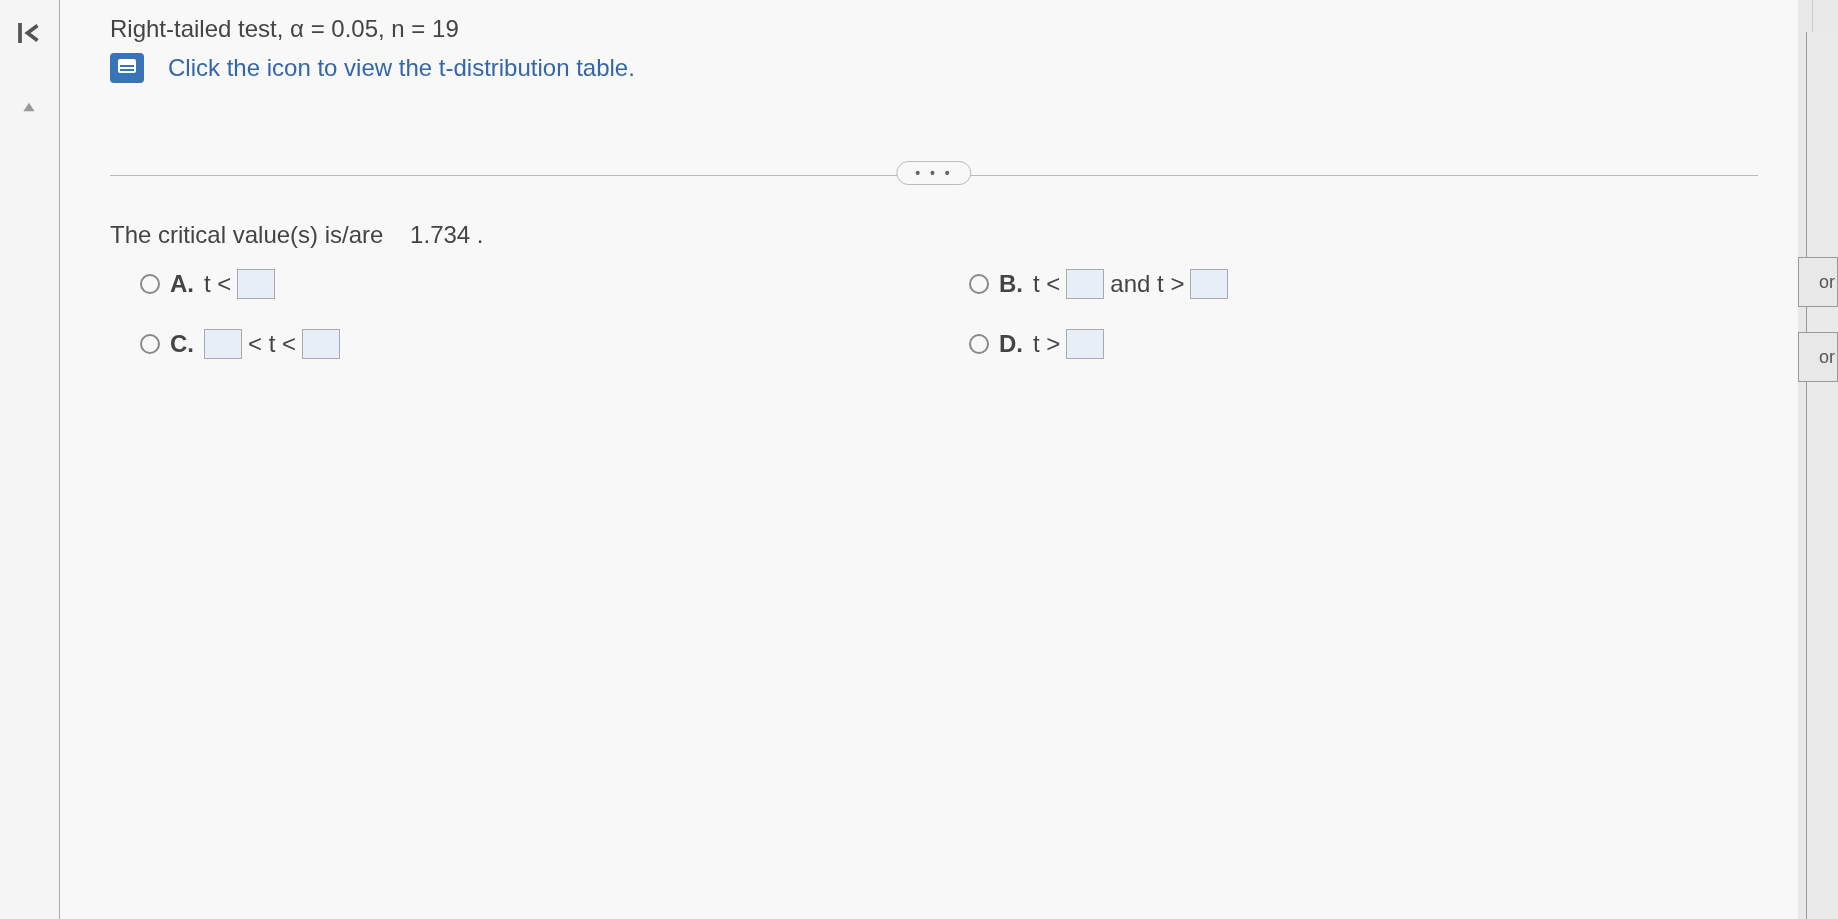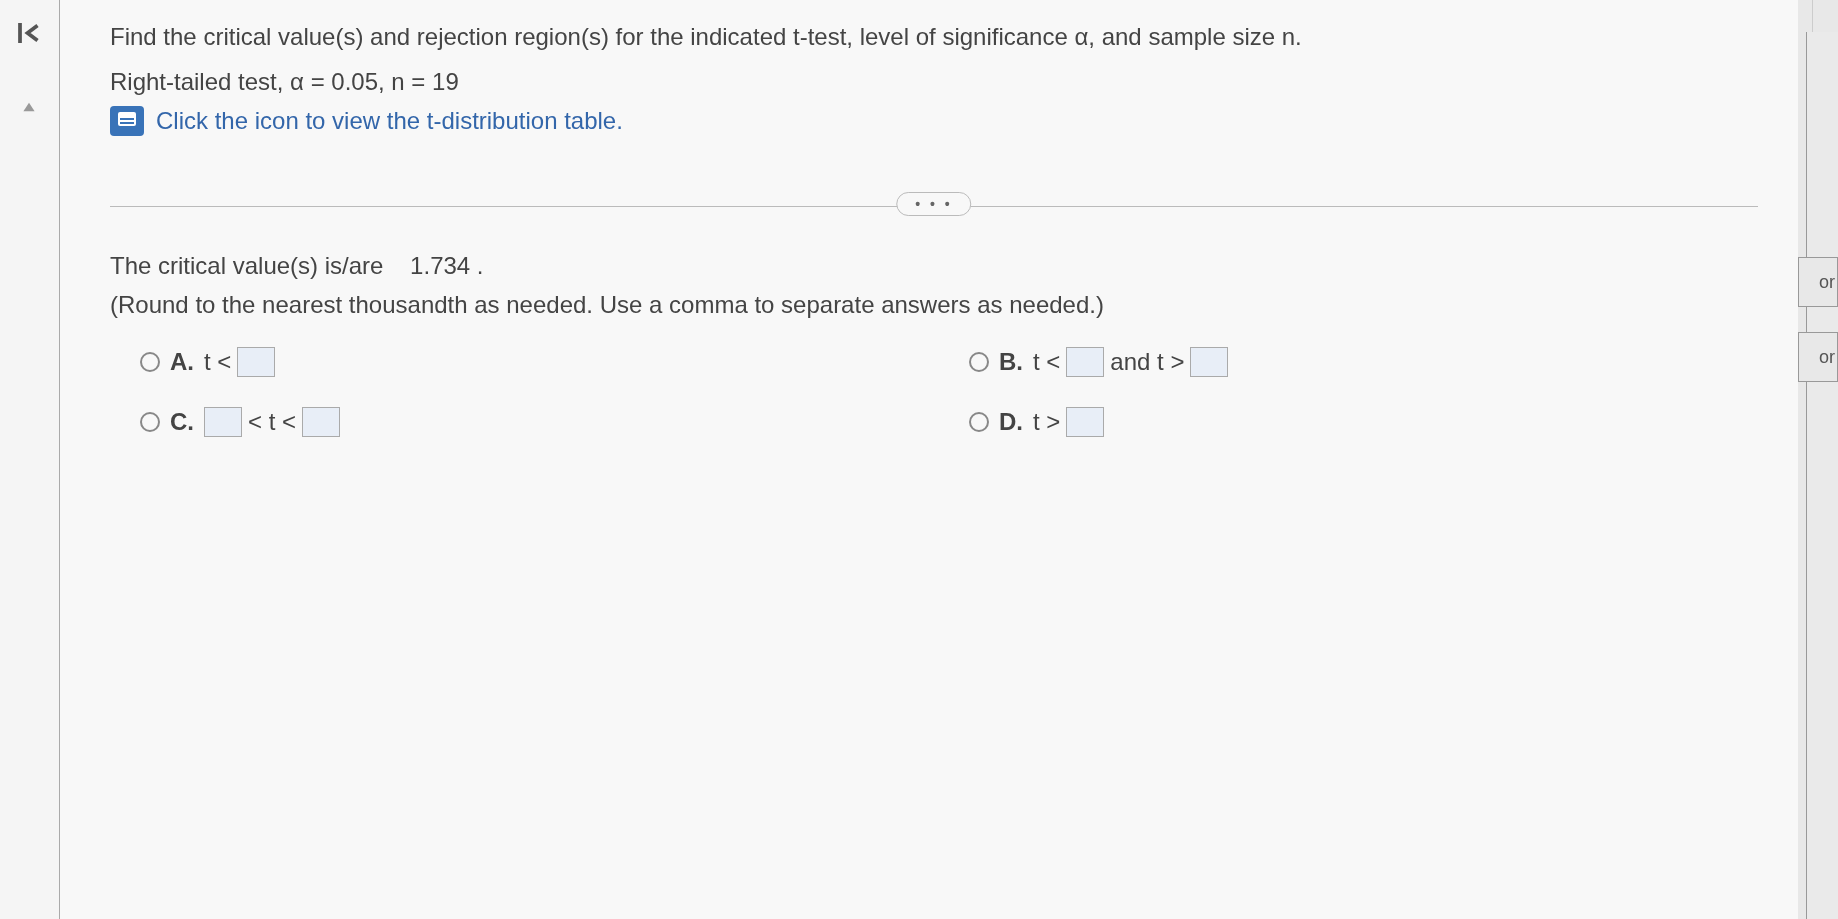--- a/index.html
+++ b/index.html
@@ -71,22 +71,22 @@
       margin-bottom: 10px;
     }
     .question-line2 {
       color: #444;
       font-size: 24px;
       margin-bottom: 10px;
     }
     .table-link {
       display: flex;
       align-items: center;
-      gap: 12px;
-      margin-bottom: 56px;
+      gap: 24px;
+      margin-bottom: 78px;
       cursor: pointer;
     }
     .table-icon {
       width: 34px;
       height: 30px;
       background: #3973b8;
       border-radius: 4px;
       display: flex;
       align-items: center;
       justify-content: center;
@@ -244,40 +244,38 @@
     </svg>
   </div>
   <div class="scroll-up">
     <svg viewBox="0 0 10 10">
         <polygon points="5,2 9,8 1,8"></polygon>
       </svg>
   </div>
 </div>
 
 <div class="main-content">
-  <div class="question-text">Find the critical value(s) and rejection region(s) for the indicated t-test, level of significance α, and sample size n.</div>
   <div class="question-line2">Right-tailed test, α = 0.05, n = 19</div>
 
   <div class="table-link">
     <div class="table-icon"></div>
     <div class="table-link-text">Click the icon to view the t-distribution table.</div>
   </div>
 
   <div class="divider-container">
     <div class="divider-line"></div>
     <div class="ellipsis-badge">• • •</div>
   </div>
 
   <div class="critical-value-line">
     <span>The critical value(s) is/are</span>
     <span>&nbsp;&nbsp;</span>
     <span>1.734</span>
     <span>.</span>
   </div>
-  <div class="instruction-text">(Round to the nearest thousandth as needed. Use a comma to separate answers as needed.)</div>
 
 
   <div class="choices-container">
     <div class="choice">
       <div class="radio-btn"></div>
       <span class="choice-label">A.</span>
       <span class="choice-content">
         <span>t &lt;</span>
         <span class="answer-box"></span>
       </span>

